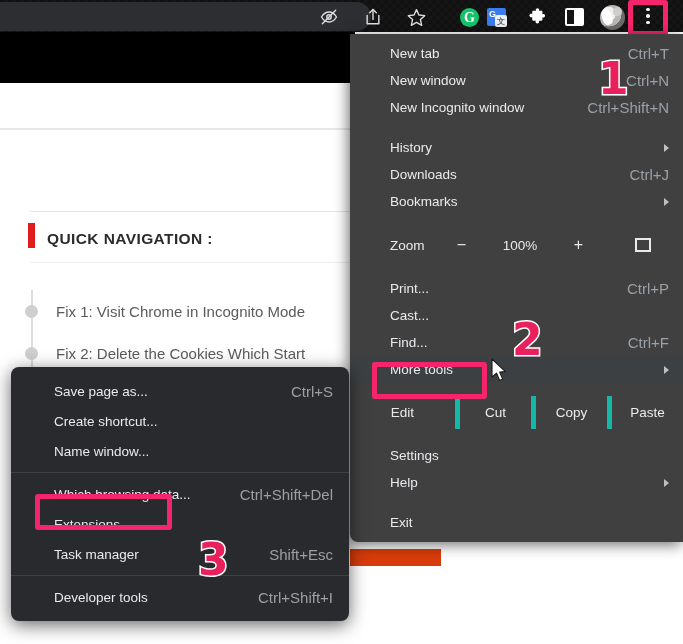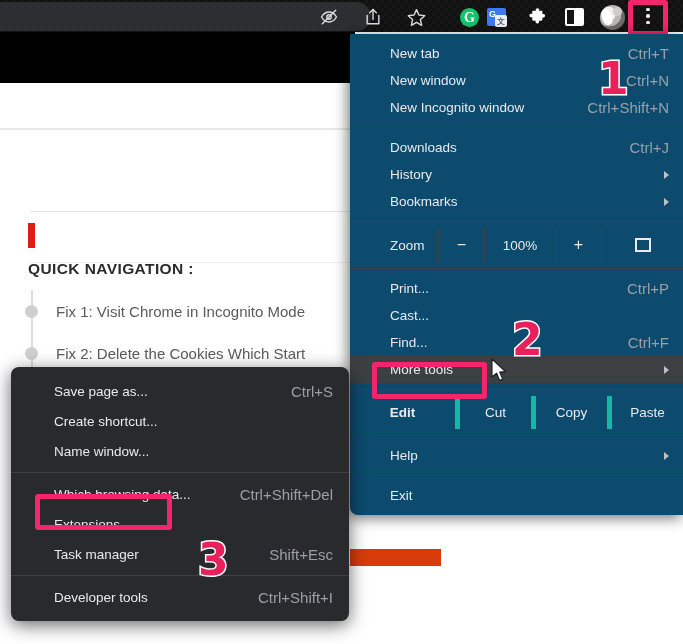--- a/index.html
+++ b/index.html
@@ -13,21 +13,21 @@
   }
 
   
   #page-bg{position:absolute;inset:0;background:#ffffff;}
   #black-band{position:absolute;left:0;top:32px;width:355px;height:51px;background:#000000;}
   #white-gap{position:absolute;left:0;top:83px;width:355px;height:45px;background:#ffffff;}
   #hairline-1{position:absolute;left:0;top:128px;width:355px;height:2px;background:#e8e8e8;}
   #hairline-2{position:absolute;left:30px;top:211px;width:325px;height:1px;background:#e4e4e4;}
   #hairline-3{position:absolute;left:30px;top:262px;width:325px;height:1px;background:#eeeeee;}
 
-  #qnav{position:absolute;left:28px;top:223px;display:flex;align-items:flex-start;gap:12px;flex-direction:column;}
+  #qnav{position:absolute;left:28px;top:223px;display:flex;align-items:flex-end;gap:12px;}
   #qnav .bar{width:7px;height:25px;background:#e01b1b;}
   #qnav .txt{font-size:15.5px;font-weight:bold;color:#2b2b2b;letter-spacing:.4px;}
 
   #qlist{position:absolute;left:28px;top:290px;width:330px;}
   #qlist .rail{position:absolute;left:3px;top:0;width:2px;height:90px;background:#dcdcdc;}
   #qlist .item{position:relative;display:flex;align-items:center;height:42px;}
   #qlist .dot{position:absolute;left:-3px;width:13px;height:13px;border-radius:50%;background:#cfcfcf;}
   #qlist .lbl{margin-left:28px;font-size:15px;color:#5b5b5b;white-space:nowrap;}
 
   #orange-bar{position:absolute;left:350px;top:549px;width:91px;height:17px;background:#d83c0a;}
@@ -64,21 +64,21 @@
   #menu-button{position:absolute;left:634px;top:3px;width:28px;height:26px;border-radius:4px;
     display:flex;flex-direction:column;align-items:center;justify-content:center;gap:3px;}
   #menu-button i{display:block;width:3.5px;height:3.5px;border-radius:50%;background:#f2f2f2;}
 
   
   #hl-kebab{position:absolute;left:628px;top:0px;width:40px;height:36px;border:5px solid #f5256b;border-radius:3px;box-sizing:border-box;}
 
   
   #chrome-menu{
     position:absolute;left:350px;top:34px;width:333px;
-    background:#0c4a6e;color:#e8eaed;
+    background:#404040;color:#e8eaed;
     border-radius:0 0 0 8px;
     box-shadow:-2px 3px 14px rgba(0,0,0,.55);
     font-size:13.5px;
     padding:6px 0 6px 0;
   }
   .mi{position:relative;display:flex;align-items:center;height:27px;padding:0 14px 0 40px;white-space:nowrap;}
   .mi .label{flex:0 0 auto;}
   .mi .accel{margin-left:auto;color:#9aa0a6;font-size:15px;}
   .mi .arrow{margin-left:auto;width:0;height:0;border-left:5px solid #bdc1c6;border-top:4px solid transparent;border-bottom:4px solid transparent;}
   .mi.hover{background:#3c4043;}
@@ -93,21 +93,21 @@
   .zoomrow .zfull{flex:1;}
   .fs{position:relative;width:16px;height:14px;}
   .fs b{position:absolute;width:6px;height:5px;border:2px solid #e8eaed;}
   .fs b:nth-child(1){left:0;top:0;border-right:0;border-bottom:0;}
   .fs b:nth-child(2){right:0;top:0;border-left:0;border-bottom:0;}
   .fs b:nth-child(3){left:0;bottom:0;border-right:0;border-top:0;}
   .fs b:nth-child(4){right:0;bottom:0;border-left:0;border-top:0;}
 
   .editrow{display:flex;align-items:stretch;height:33px;}
   .editrow .ecell{display:flex;align-items:center;justify-content:center;font-size:13.5px;}
-  .editrow .e0{width:105px;justify-content:center;font-weight:bold;}
+  .editrow .e0{width:105px;justify-content:center;}
   .editrow .e{flex:1;border-left:5px solid #14b8a6;}
 
   
   #more-tools-menu{
     position:absolute;left:11px;top:367px;width:338px;
     background:#292a2d;color:#e8eaed;
     border-radius:8px;
     box-shadow:0 4px 18px rgba(0,0,0,.6);
     font-size:13.5px;
     padding:9px 0 9px 0;
@@ -228,26 +228,26 @@
     <span class="accel">Ctrl+N</span>
   </div>
   <div class="mi">
     <span class="label">New Incognito window</span>
     <span class="accel">Ctrl+Shift+N</span>
   </div>
 
   <div class="sep"></div>
 
   <div class="mi">
+    <span class="label">History</span>
+    <span class="arrow"></span>
+  </div>
+  <div class="mi">
     <span class="label">Downloads</span>
     <span class="accel">Ctrl+J</span>
-  </div>
-  <div class="mi">
-    <span class="label">History</span>
-    <span class="arrow"></span>
   </div>
   <div class="mi">
     <span class="label">Bookmarks</span>
     <span class="arrow"></span>
   </div>
 
   <div class="sep"></div>
 
   <div class="zoomrow">
     <div class="zlabel">Zoom</div>
@@ -288,20 +288,23 @@
   <div class="editrow">
     <div class="ecell e0">Edit</div>
     <div class="ecell e">Cut</div>
     <div class="ecell e">Copy</div>
     <div class="ecell e">Paste</div>
   </div>
 
   <div class="sep"></div>
 
   <div class="mi">
+    <span class="label">Settings</span>
+  </div>
+  <div class="mi">
     <span class="label">Help</span>
     <span class="arrow"></span>
   </div>
 
   <div class="sep"></div>
 
   <div class="mi">
     <span class="label">Exit</span>
   </div>
 </div>

